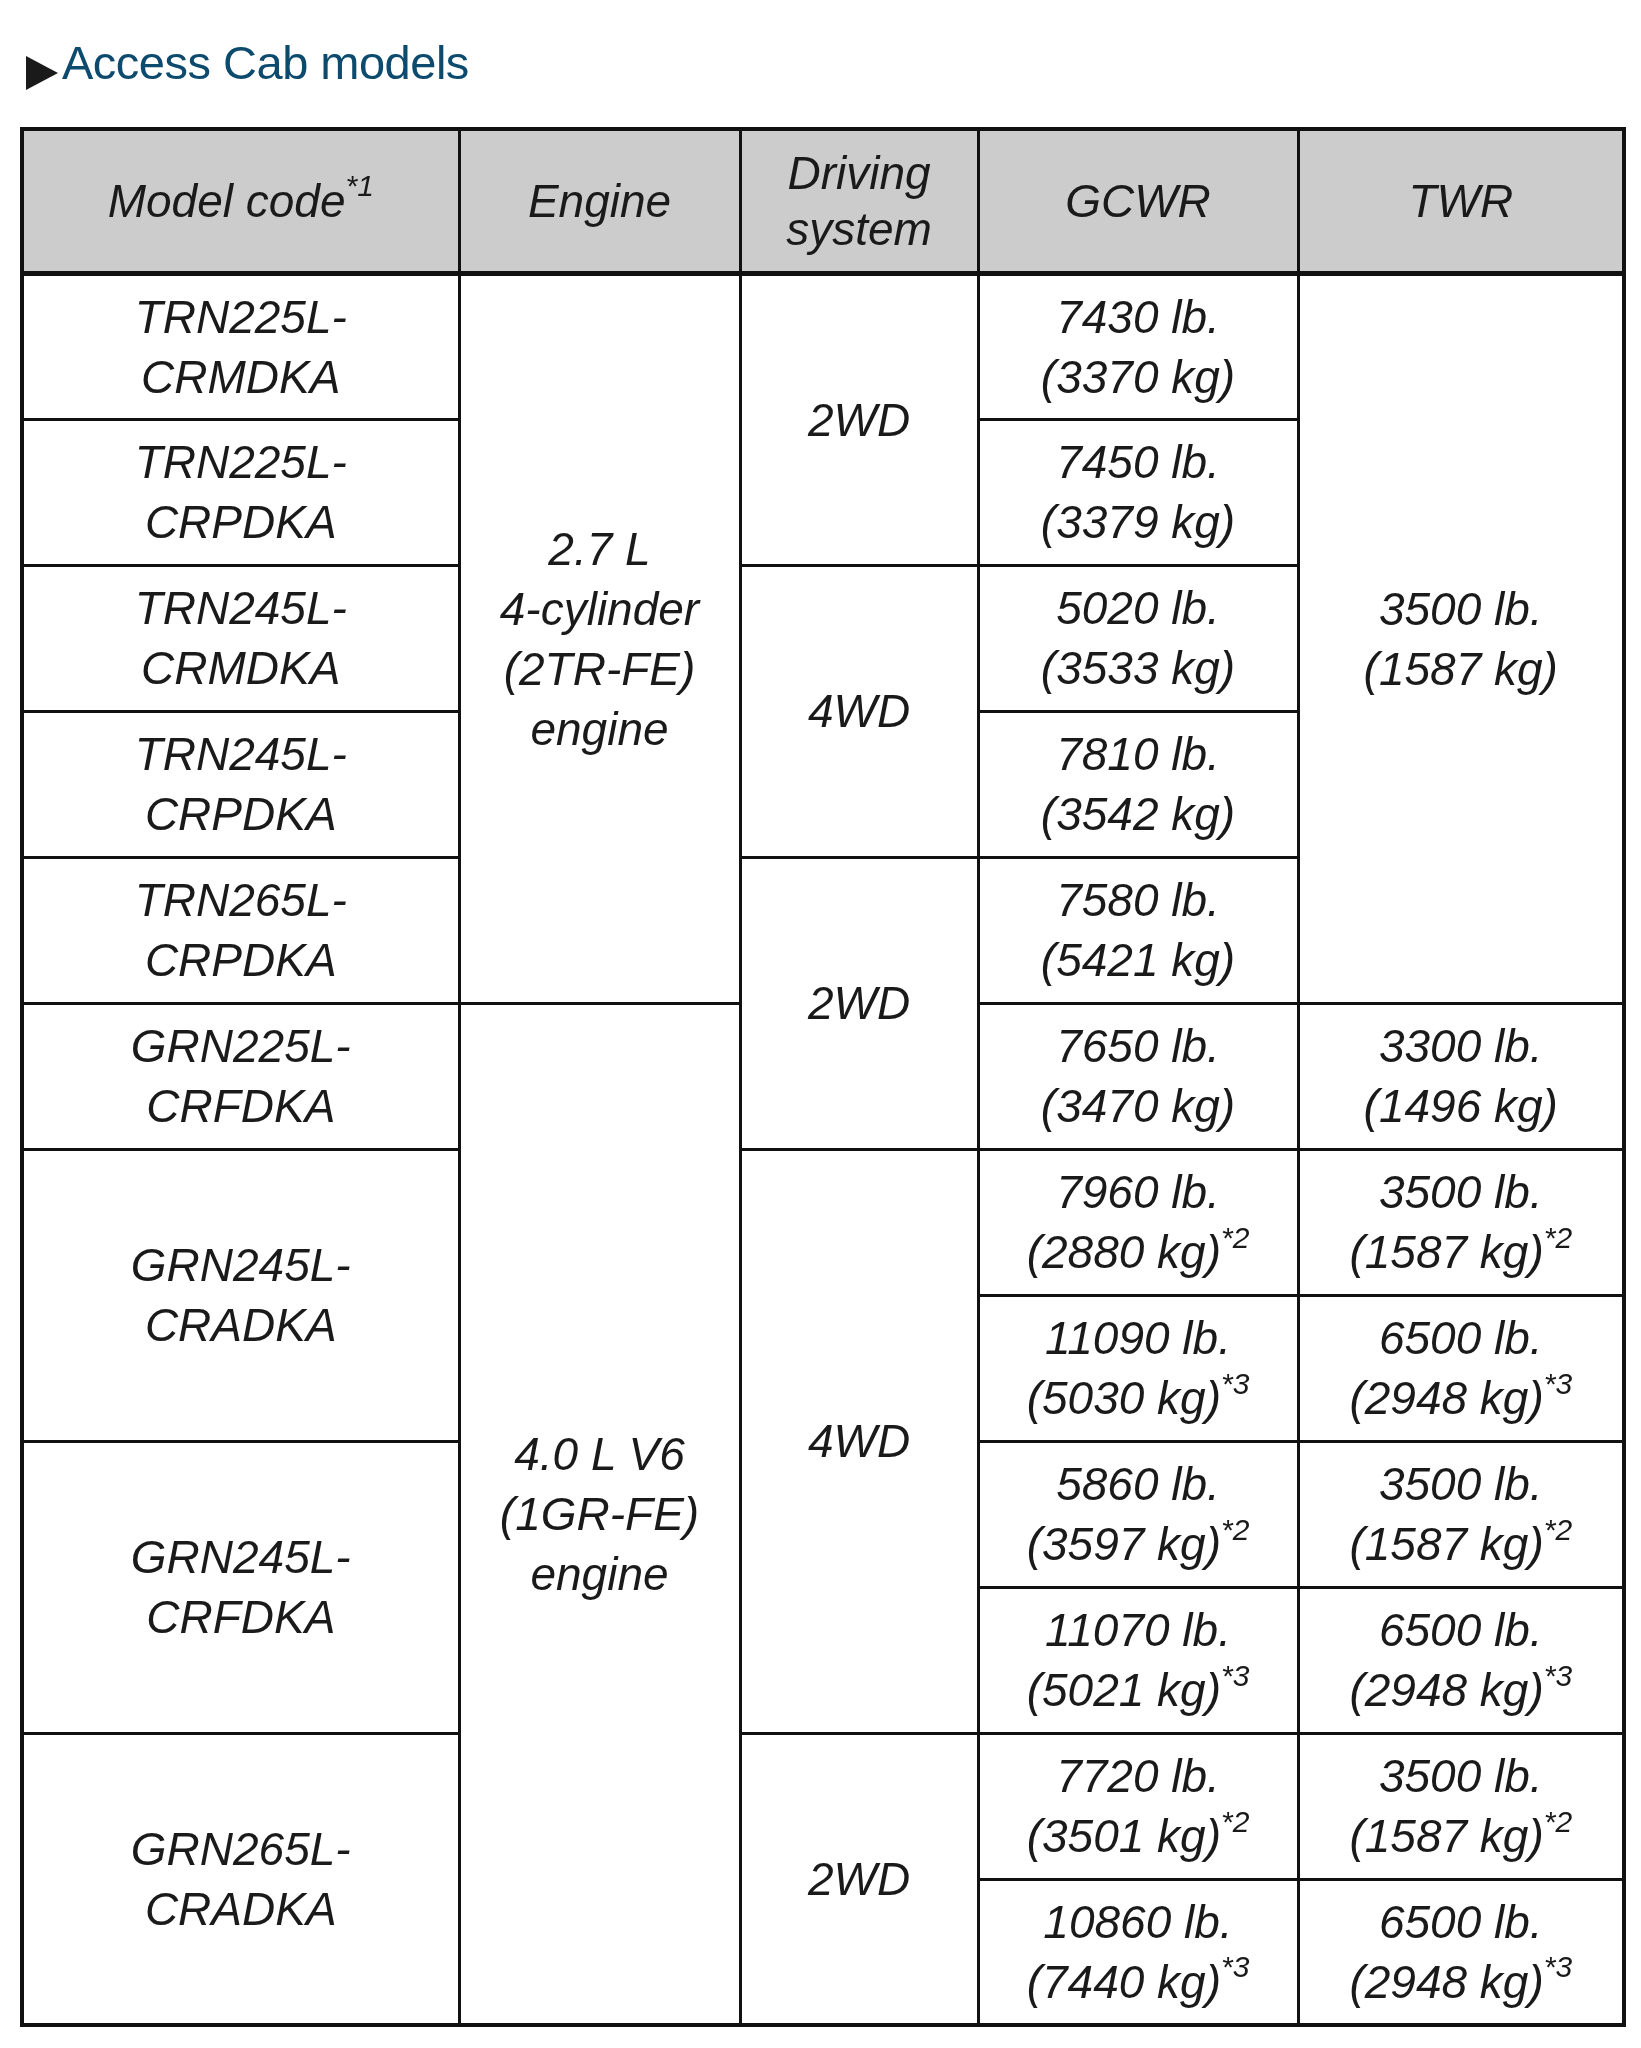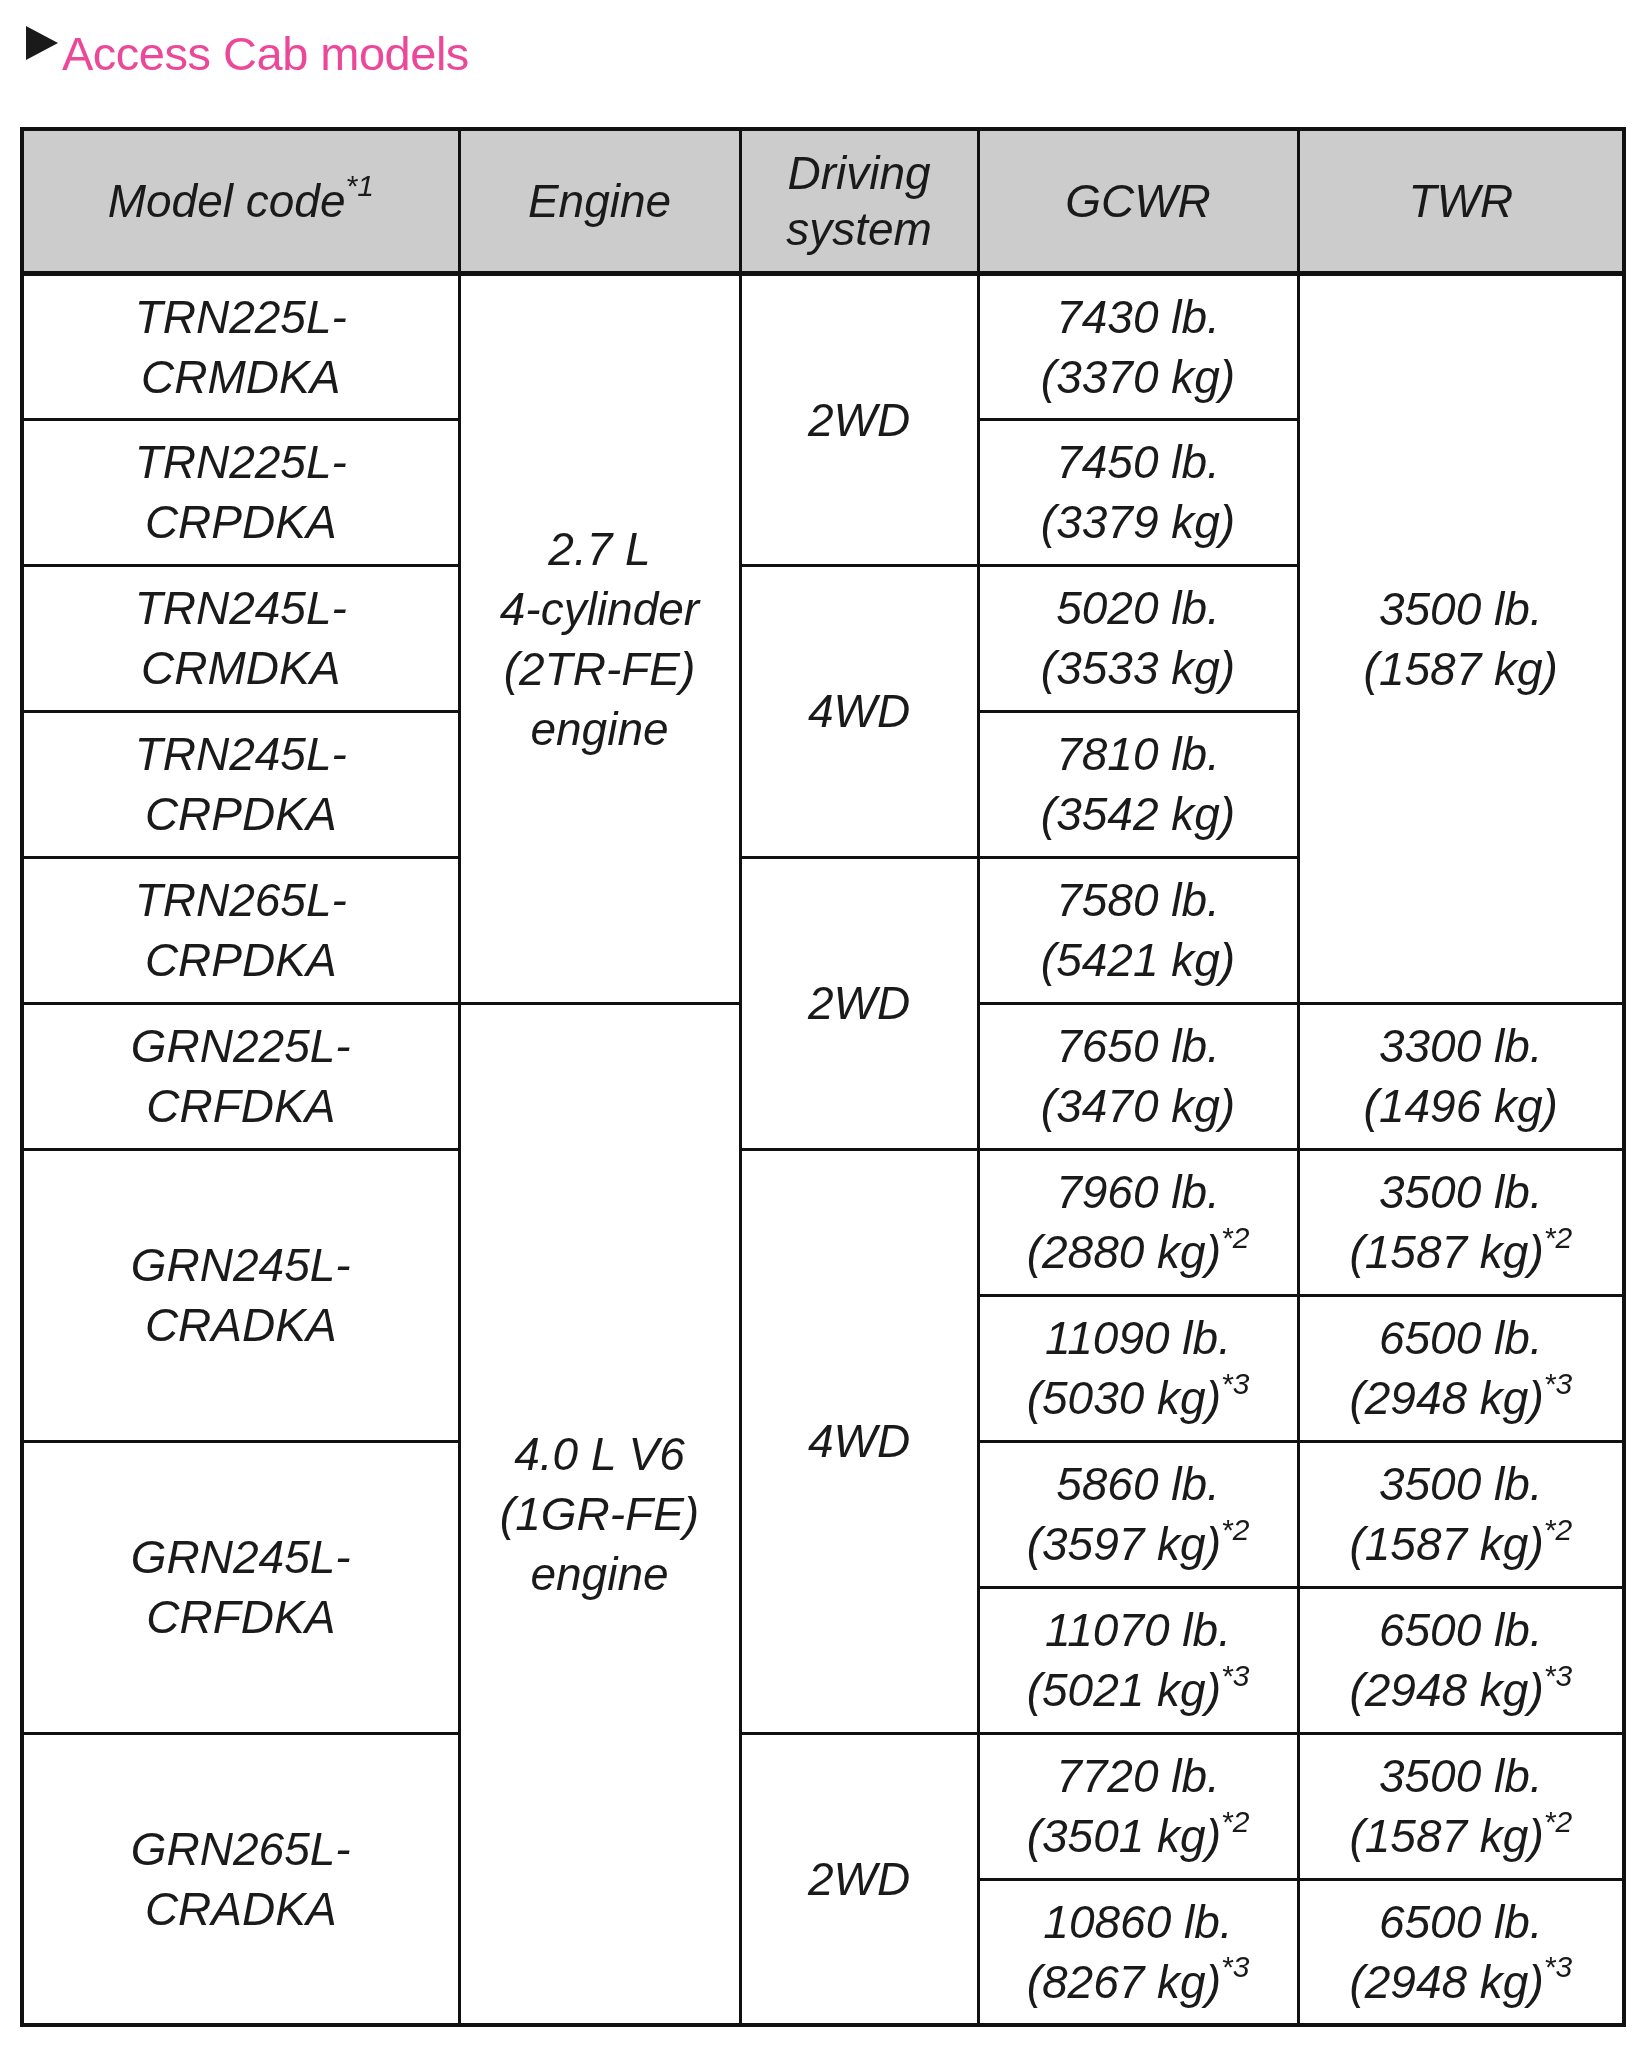--- a/index.html
+++ b/index.html
@@ -1,19 +1,19 @@
 <!DOCTYPE html>
 <html><head>
 <meta charset="utf-8">
 <style>
   html, body { margin:0; padding:0; background:#ffffff; }
   body { width:1641px; height:2048px; position:relative; overflow:hidden;
          font-family:"Liberation Sans", sans-serif; color:#1a1a1a; }
-  .title { position:absolute; left:26px; top:26px; height:64px; display:flex; align-items:flex-start;
-           font-size:47px; letter-spacing:-0.5px; color:#ec4899; }
+  .title { position:absolute; left:26px; top:26px; height:64px; display:flex; align-items:flex-end;
+           font-size:47px; letter-spacing:-0.5px; color:#0c4a6e; }
   .title .arrow { width:0; height:0; border-top:17px solid transparent; border-bottom:17px solid transparent;
                   border-left:32px solid #1a1a1a; margin-right:4px; }
   table.spec { position:absolute; left:20px; top:127px; width:1602px; border-collapse:collapse;
                table-layout:fixed; }
   table.spec col.c1 { width:437px; }
   table.spec col.c2 { width:281px; }
   table.spec col.c3 { width:238px; }
   table.spec col.c4 { width:320px; }
   table.spec col.c5 { width:326px; }
   table.spec th, table.spec td { border:3px solid #111; text-align:center; vertical-align:middle;
@@ -208,21 +208,21 @@
         </td>
       <td>
           <span class="stack">3500 lb.</span>
           <span class="stack"><span>(1587 kg)</span><sup>*2</sup></span>
         </td>
     </tr>
 
     <tr>
       <td>
           <span class="stack">10860 lb.</span>
-          <span class="stack"><span>(8267 kg)</span><sup>*3</sup></span>
+          <span class="stack"><span>(7440 kg)</span><sup>*3</sup></span>
         </td>
       <td>
           <span class="stack">6500 lb.</span>
           <span class="stack"><span>(2948 kg)</span><sup>*3</sup></span>
         </td>
     </tr>
   </tbody>
 </table>
 
 </body></html>

